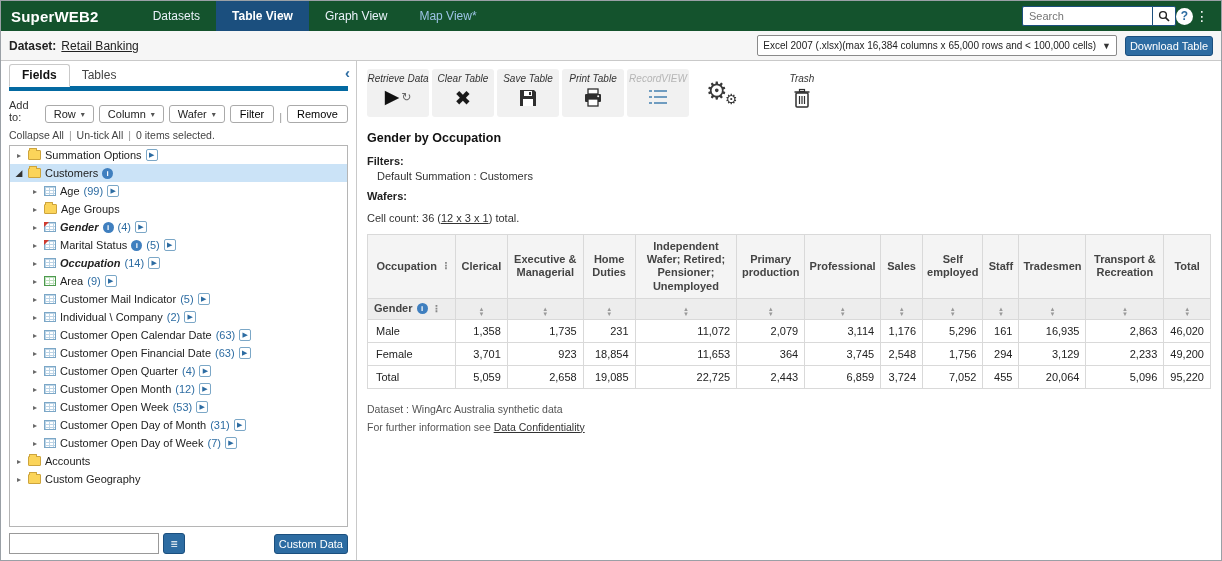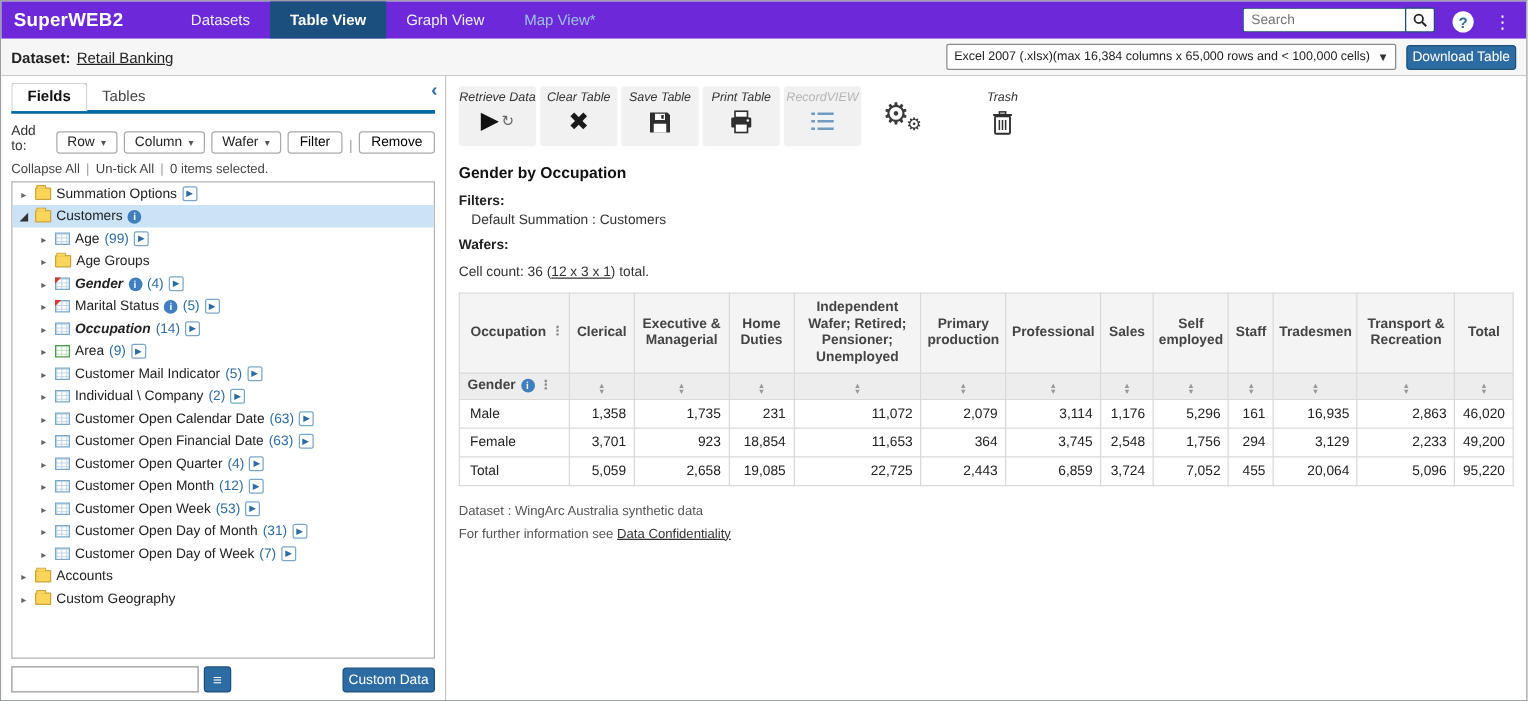--- a/index.html
+++ b/index.html
@@ -5,48 +5,48 @@
   * { box-sizing: border-box; margin: 0; padding: 0; }
   html,body { width:1222px; height:561px; }
   body {
     font-family: "Liberation Sans", "DejaVu Sans", sans-serif;
     font-size: 11px; color:#222; background:#fff; overflow:hidden;
     border:1px solid #9aa0a6;
   }
   .page { width:100%; height:100%; display:flex; flex-direction:column; }
 
   
-  .navbar { height:30px; background:#6d28d9; display:flex; align-items:center; color:#fff; flex:0 0 auto; }
+  .navbar { height:30px; background:#14532d; display:flex; align-items:center; color:#fff; flex:0 0 auto; }
   .logo { font-size:15px; font-weight:bold; padding:0 14px 0 10px; letter-spacing:.2px; }
   .nav-tabs { display:flex; height:100%; margin-left:24px; }
   .nav-tab { display:flex; align-items:center; padding:0 16px; font-size:12px; color:#eaf2fa; cursor:pointer; }
   .nav-tab.active { background:#1b4f7e; font-weight:bold; color:#fff; }
   .nav-tab.muted { color:#9cc3e5; }
-  .nav-right { margin-left:auto; display:flex; align-items:flex-end; gap:14px; padding-right:10px; }
+  .nav-right { margin-left:auto; display:flex; align-items:center; gap:0; padding-right:10px; }
   .searchwrap { display:flex; height:20px; }
   .searchwrap input { width:130px; height:20px; border:1px solid #1b4f7e; border-right:none; padding:0 6px; font-size:11px; outline:none; border-radius:2px 0 0 2px; }
   .search-btn { width:24px; height:20px; background:#fff; border:1px solid #1b4f7e; border-radius:0 2px 2px 0; display:flex; align-items:center; justify-content:center; cursor:pointer; }
   .help-circle { width:17px; height:17px; border-radius:50%; background:#fff; color:#2d6ca2; font-weight:bold; font-size:12px; display:flex; align-items:center; justify-content:center; cursor:pointer; }
   .kebab { font-size:14px; color:#fff; cursor:pointer; padding:0 2px; }
 
   
   .dataset-bar { height:30px; background:#f6f6f6; border-bottom:1px solid #c9c9c9; display:flex; align-items:center; padding:0 8px; flex:0 0 auto; }
   .ds-label { font-weight:bold; font-size:12px; margin-right:5px; }
   .ds-name { font-size:12px; text-decoration:underline; color:#222; cursor:pointer; }
   .ds-right { margin-left:auto; display:flex; align-items:center; gap:8px; }
   .export-select { height:21px; background:#fff; border:1px solid #8a8a8a; border-radius:2px; display:flex; align-items:center; gap:6px; padding:0 5px; font-size:10px; color:#222; cursor:pointer; }
   .export-select .chev { font-size:9px; color:#333; }
   .btn-blue { background:#2d6ca2; color:#fff; border:1px solid #1b4f7e; border-radius:3px; font-size:11px; padding:3px 4px; cursor:pointer; }
 
   
   .content { flex:1 1 auto; display:flex; min-height:0; }
   .left-panel { width:356px; flex:0 0 auto; border-right:1px solid #c9c9c9; padding:6px 8px; position:relative; background:#fff; display:flex; flex-direction:column; }
   .collapse-chev { position:absolute; top:6px; right:6px; color:#2d6ca2; font-size:15px; font-weight:bold; cursor:pointer; line-height:12px; }
 
-  .panel-tabs { display:flex; align-items:flex-end; height:24px; border-bottom:3px solid #0369a1; margin-bottom:6px; }
+  .panel-tabs { display:flex; align-items:flex-end; height:24px; border-bottom:5px solid #0369a1; margin-bottom:6px; }
   .panel-tab { padding:3px 12px 4px; font-size:12px; cursor:pointer; color:#444; }
   .panel-tab.active { font-weight:bold; background:#fff; border:1px solid #c9c9c9; border-bottom:1px solid #fff; border-radius:3px 3px 0 0; margin-bottom:-1px; color:#111; }
 
   .addto-row { display:flex; align-items:flex-end; gap:5px; margin:2px 0 6px; }
   .addto-label { font-size:11px; color:#333; margin-right:2px; }
   .mini-drop { display:flex; align-items:center; gap:5px; background:#fff; border:1px solid #aaa; border-radius:3px; padding:2px 8px; font-size:11px; cursor:pointer; }
   .mini-drop .chev { font-size:8px; color:#555; }
   .mini-btn { background:#fff; border:1px solid #aaa; border-radius:3px; padding:2px 9px; font-size:11px; cursor:pointer; }
   .sep { color:#999; }
 

